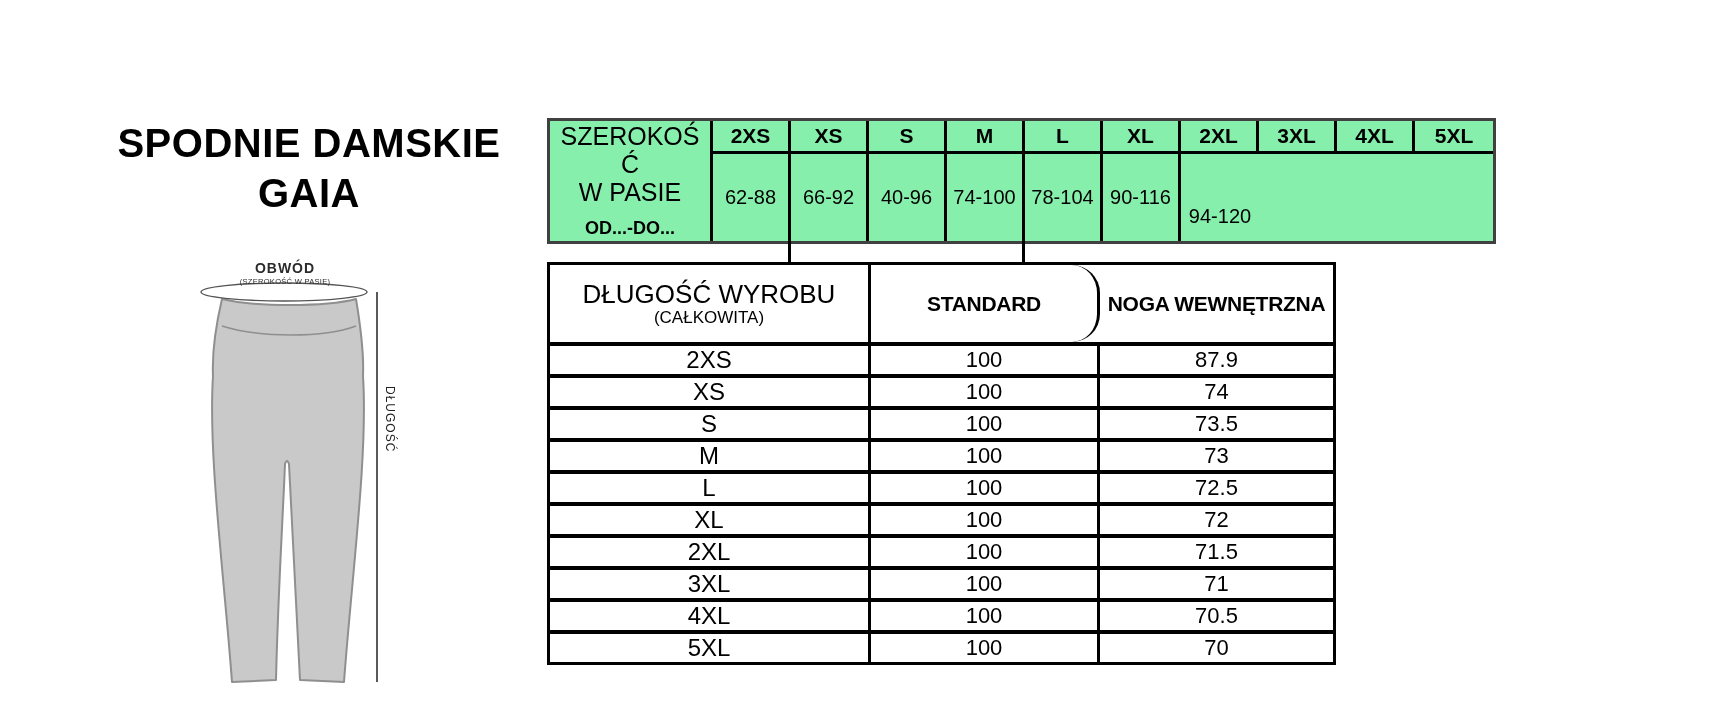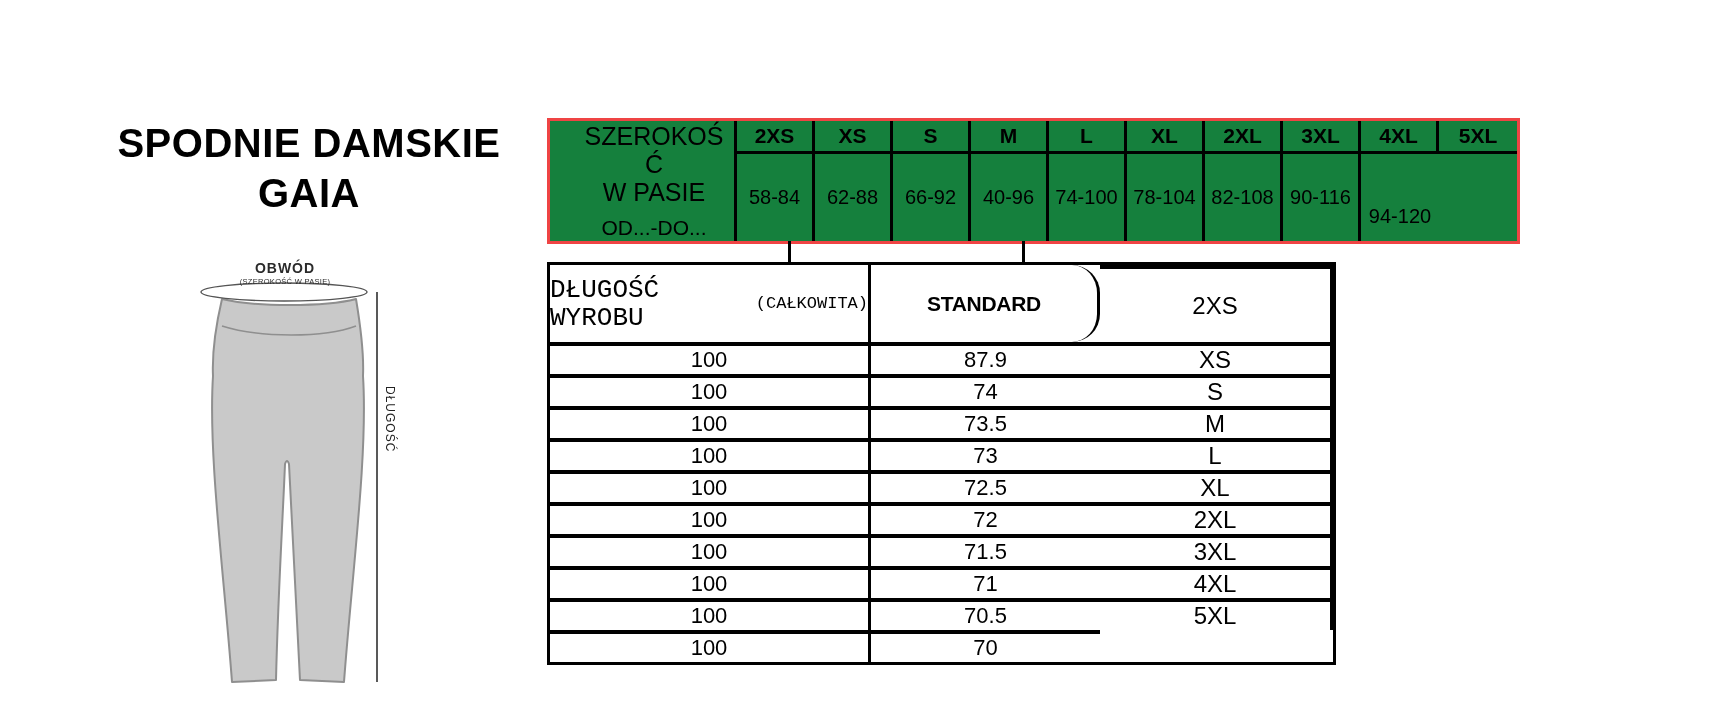--- a/index.html
+++ b/index.html
@@ -30,49 +30,49 @@
     position:absolute; left:183px; top:128px;
     writing-mode:vertical-rl; font-size:12px; letter-spacing:1px; color:#222;
   }
 
   
   .wtable {
     position:absolute; left:547px; top:118px;
     display:grid;
     grid-template-columns:163px repeat(10, 78px);
     grid-template-rows:33px 87px;
-    border:3px solid #ef4444; background:#15803d;padding-left:24px;
+    border:3px solid #404040; background:#86efac;
   }
   .wtable > div { display:flex; align-items:center; justify-content:center; }
   .wt-head {
     grid-row:1 / 3; flex-direction:column;
     border-right:3px solid #000; text-align:center;
   }
   .wt-head .big { font-size:25px; line-height:28px; }
-  .wt-head .sub { font-size:21px; line-height:24px; margin-top:10px; }
+  .wt-head .sub { font-size:18px; line-height:24px; margin-top:10px;font-weight:bold; }
   .wt-size { border-right:3px solid #000; border-bottom:3px solid #000; font-weight:bold; font-size:21px; }
   .wt-size.last { border-right:none; }
   .wt-range { border-right:3px solid #000; font-size:20px; }
   .wt-range.last { border-right:none;margin-top:37px; }
 
   
   .connector { position:absolute; width:3px; height:21px; top:241px; background:#000; }
   .connector.c1 { left:788px; }
   .connector.c2 { left:1022px; }
 
   
   .ltable {
     position:absolute; left:547px; top:262px;
     display:grid;
     grid-template-columns:321px 229px 233px;
     grid-template-rows:77px repeat(10, 32px);
     border:3px solid #000; background:#fff;
   }
   .ltable > div { display:flex; align-items:center; justify-content:center; }
-  .lt-h { flex-direction:row;font-family:Liberation Mono, monospace; }
+  .lt-h { flex-direction:column; }
   .lt-h .big { font-size:26px; line-height:28px; }
   .lt-h .sub { font-size:17px; line-height:20px; }
   .lt-h, .lt-hc { border-right:3px solid #000; }
   .lt-hc { font-weight:bold; font-size:21px; letter-spacing:-0.3px;border-radius:28px; }
   .lt-hc.last { border-right:none; }
   .lt-c { border-top:4px solid #000; font-size:22px; }
   .lt-c.v1 { border-right:3px solid #000; font-size:24px; }
   .lt-c.v2 { border-right:3px solid #000; }
 </style>
 </head>
@@ -121,40 +121,39 @@
     <div class="wt-size">2XS</div>
     <div class="wt-size">XS</div>
     <div class="wt-size">S</div>
     <div class="wt-size">M</div>
     <div class="wt-size">L</div>
     <div class="wt-size">XL</div>
     <div class="wt-size">2XL</div>
     <div class="wt-size">3XL</div>
     <div class="wt-size">4XL</div>
     <div class="wt-size last">5XL</div>
-    <div class="wt-range">58-84</div>
     <div class="wt-range">62-88</div>
     <div class="wt-range">66-92</div>
     <div class="wt-range">40-96</div>
     <div class="wt-range">74-100</div>
     <div class="wt-range">78-104</div>
-    <div class="wt-range">82-108</div>
     <div class="wt-range">90-116</div>
     <div class="wt-range last">94-120</div>
   </div>
 
   <div class="connector c1"></div>
   <div class="connector c2"></div>
 
   <div class="ltable">
     <div class="lt-h">
       <div class="big">DŁUGOŚĆ WYROBU</div>
       <div class="sub">(CAŁKOWITA)</div>
     </div>
     <div class="lt-hc">STANDARD</div>
+    <div class="lt-hc last">NOGA WEWNĘTRZNA</div>
 
     <div class="lt-c v1">2XS</div>
     <div class="lt-c v2">100</div>
     <div class="lt-c">87.9</div>
 
     <div class="lt-c v1">XS</div>
     <div class="lt-c v2">100</div>
     <div class="lt-c">74</div>
 
     <div class="lt-c v1">S</div>

